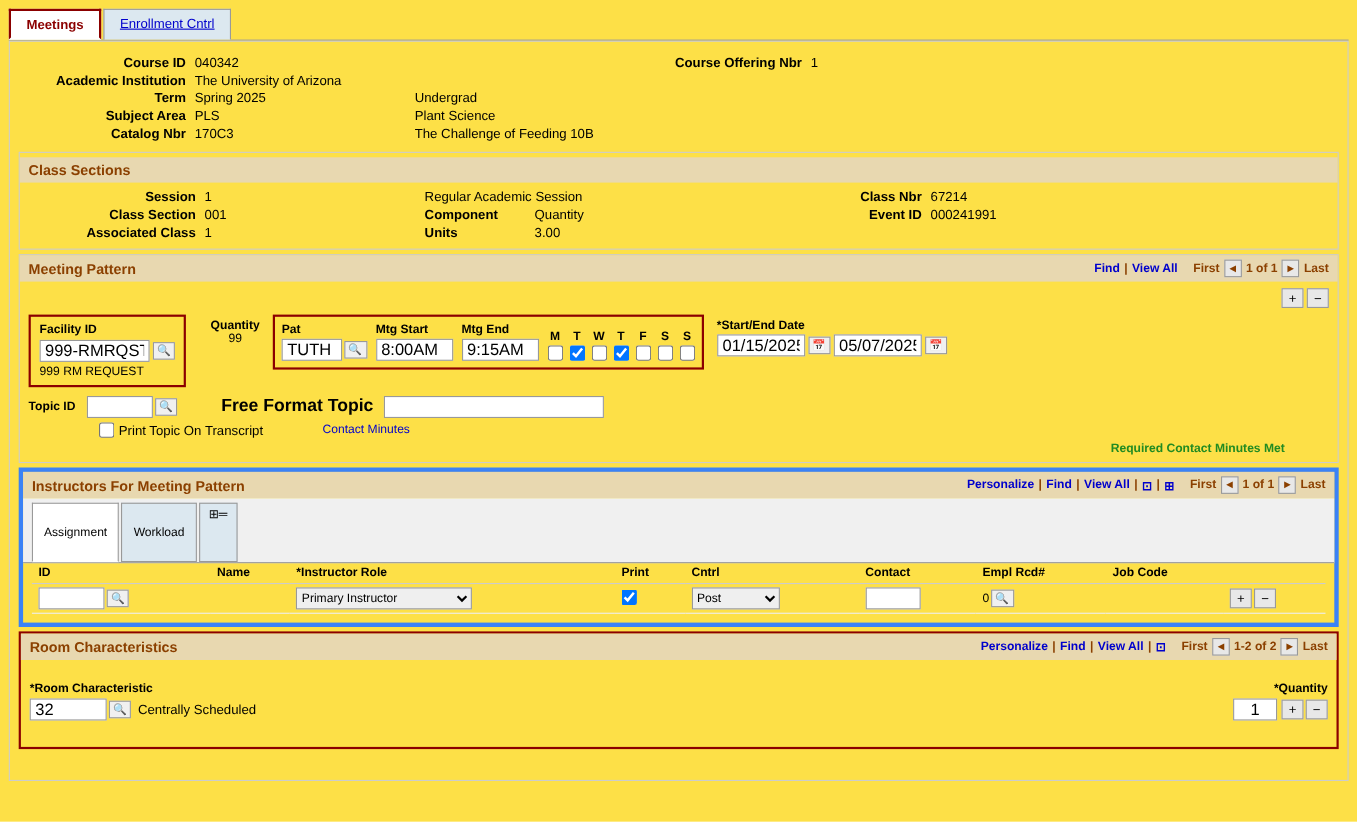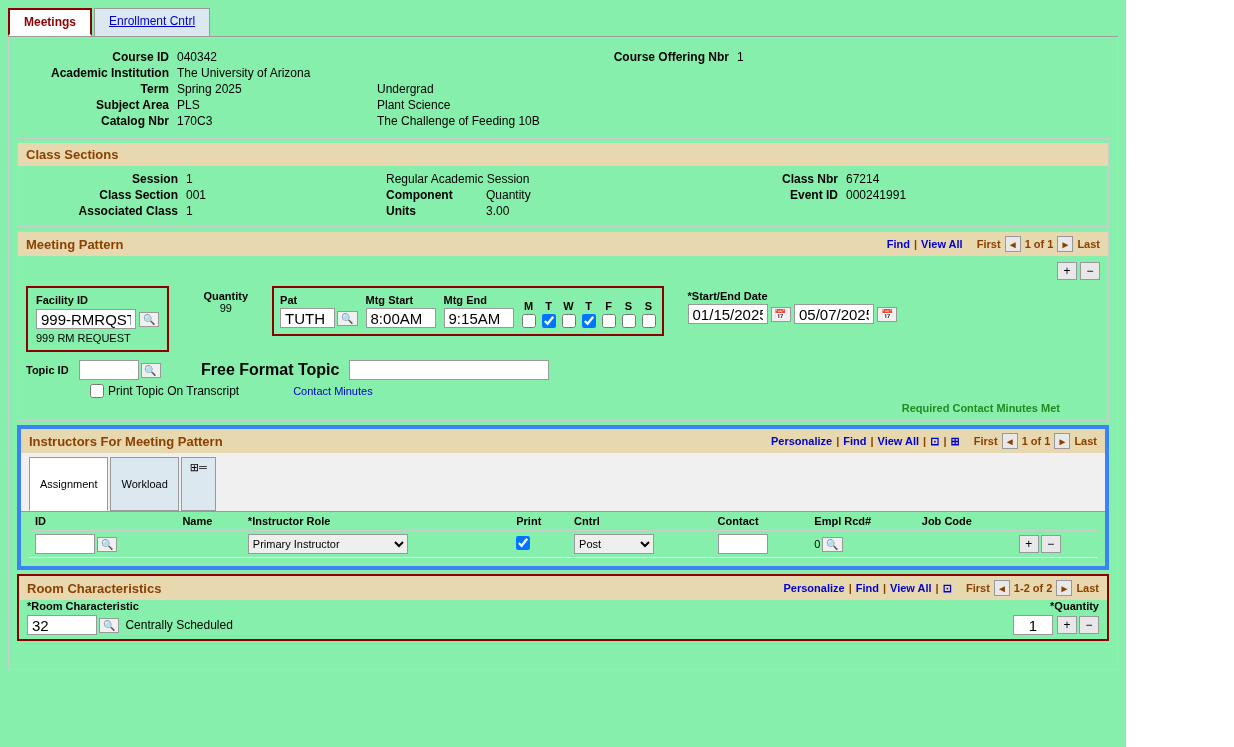--- a/index.html
+++ b/index.html
@@ -1,18 +1,18 @@
 <!DOCTYPE html>
 <html><head>
   <meta charset="utf-8">
   <style>
     * { box-sizing: border-box; margin: 0; padding: 0; }
     body { font-family: Arial, Helvetica, sans-serif; font-size: 12px; background: #fff; color: #000; }
     
-    .page-container { width: 1126px; min-height: 747px; background: #86efac; padding: 8px; }
+    .page-container { width: 1234px; min-height: 747px; background: #fde047; padding: 8px; }
     
     
     .tabs { display: flex; border-bottom: 1px solid #999; margin-bottom: 0; }
     .tab { padding: 5px 14px; background: #e8e8e8; border: 1px solid #999; border-bottom: none; cursor: pointer; font-size: 12px; margin-right: 2px; }
     .tab.active { background: #fff; border-bottom: 1px solid #fff; font-weight: bold; color: #8b0000; border: 2px solid #8b0000; border-bottom: 2px solid #fff; }
     .tab.inactive { color: #0000cc; text-decoration: underline; background: #dce8f0; }
     
     
     .content { border: 1px solid #ccc; padding: 8px; }
     
@@ -63,21 +63,21 @@
     .sub-tab-icon { padding: 3px 8px; border: 1px solid #999; background: #dce8f0; font-size: 11px; cursor: pointer; }
     
     
     .inst-table { width: 100%; border-collapse: collapse; font-size: 11px; }
     .inst-table th { font-weight: bold; text-align: left; padding: 3px 6px; border-bottom: 1px solid #ccc; }
     .inst-table td { padding: 3px 6px; border-bottom: 1px solid #eee; }
     
     
     .room-char { border: 2px solid #8b0000; margin-bottom: 20px; }
     .room-char-header { background: #e8d8b0; padding: 4px 8px; font-weight: bold; color: #8b4000; font-size: 13px; display: flex; justify-content: space-between; align-items: center; }
-    .room-char-content { padding: 0 8px; }
+    .room-char-content { padding: 20px 8px; }
     
     .plus-minus { display: flex; gap: 2px; }
     .pm-btn { border: 1px solid #999; background: #e8e8e8; width: 20px; height: 18px; display: flex; align-items: center; justify-content: center; cursor: pointer; font-size: 12px; }
     
     select { border: 1px solid #999; font-size: 11px; height: 20px; }
     input[type="text"] { border: 1px solid #999; padding: 2px 4px; font-size: 15px; height: 20px; }
     input[type="checkbox"] { width: 14px; height: 14px; }
     
     .facility-box { border: 2px solid #8b0000; padding: 6px 8px; margin-right: 10px; }
     .facility-label { font-weight: bold; font-size: 11px; margin-bottom: 3px; }
@@ -200,21 +200,21 @@
         </div>
       </div>
 
       <div class="meeting-pattern-content">
 
         <div style="display:flex; justify-content:flex-end; gap:3px; margin-bottom:6px;">
           <div class="pm-btn">+</div>
           <div class="pm-btn">−</div>
         </div>
 
-        <div style="display:flex; align-items:flex-start; gap:24px; margin-bottom:8px; flex-wrap:wrap;">
+        <div style="display:flex; align-items:flex-start; gap:12px; margin-bottom:8px; flex-wrap:wrap;">
 
           <div class="facility-box">
             <div class="facility-label">Facility ID</div>
             <div class="facility-id-row">
               <input type="text" class="field-input" style="width: 100px;" value="999-RMRQST">
               <button class="search-icon-btn">🔍</button>
             </div>
             <div class="facility-name">999  RM REQUEST</div>
           </div>
 

